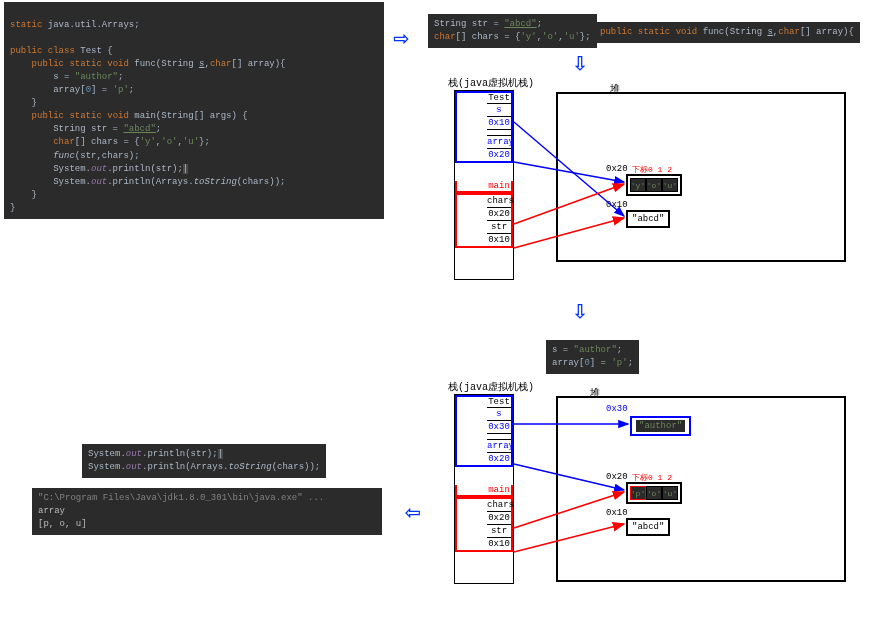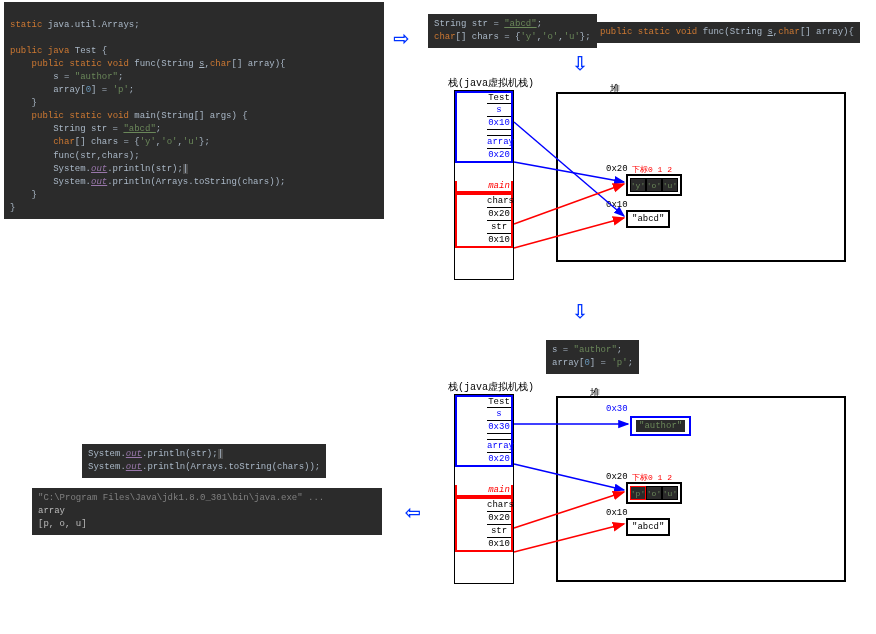--- a/index.html
+++ b/index.html
@@ -24,22 +24,22 @@
   }
   .kw-import { color: #cc7832; }
   .kw-public { color: #cc7832; }
   .kw-class  { color: #cc7832; }
   .kw-static { color: #cc7832; }
   .kw-void   { color: #cc7832; }
   .str       { color: #6a8759; text-decoration: underline; }
   .str-plain { color: #6a8759; }
   .chr       { color: #6a8759; }
   .num       { color: #6897bb; }
-  .method-i  { color:#a9b7c6; }
-  .field-i   { font-style: italic; color:#9876aa;text-decoration:underline; }
+  .method-i  { font-style: italic; color:#a9b7c6; }
+  .field-i   { font-style: italic; color:#9876aa; }
   .under     { text-decoration: underline; }
 
   .console {
     background: #2b2b2b;
     color: #bbbbbb;
     padding: 4px 6px;
     line-height: 1.45;
     white-space: pre;
     position: absolute;
     font-size: 9px;
@@ -69,21 +69,21 @@
     border: 2px solid;
     margin: 0;
     text-align: center;
     font-size: 9px;
     padding-left: 30px;
   }
   .sf .name { color: #000; }
   .sf .cell { border-top: 1px solid #000; padding:1px 0; }
   .blue-f { border-color: #0000ff; color:#0000ff; }
   .red-f  { border-color: #ff0000; color:#000; }
-  .red-f .hdr { color:#ff0000;font-style:italic; }
+  .red-f .hdr { color:#ff0000; }
 
   .heap-box {
     position: absolute;
     border: 2px solid #000;
   }
   .heap-item {
     position: absolute;
     border: 2px solid #000;
     background: #fff;
     font-size: 9px;
@@ -104,21 +104,21 @@
   .idx  { position:absolute; font-size:8px; color:#ff0000; }
 
   svg.overlay { position:absolute; top:0; left:0; pointer-events:none; }
 </style>
 </head>
 <body>
 
 <div class="code-block" style="left:4px; top:2px; width:380px;">
 <span class="kw-import">static</span> java.util.Arrays;
 
-<span class="kw-public">public</span> <span class="kw-class">java</span> Test {
+<span class="kw-public">public</span> <span class="kw-class">class</span> Test {
     <span class="kw-public">public</span> <span class="kw-static">static</span> <span class="kw-void">void</span> func(String <span class="under">s</span>,<span class="kw-public">char</span>[] array){
         s = <span class="str-plain">"author"</span>;
         array[<span class="num">0</span>] = <span class="chr">'p'</span>;
     }
     <span class="kw-public">public</span> <span class="kw-static">static</span> <span class="kw-void">void</span> main(String[] args) {
         String str = <span class="str">"abcd"</span>;
         <span class="kw-public">char</span>[] chars = {<span class="chr">'y'</span>,<span class="chr">'o'</span>,<span class="chr">'u'</span>};
         <span class="method-i">func</span>(str,chars);
         System.<span class="field-i">out</span>.println(str);<span style="background:#4b4b4b;">|</span>
         System.<span class="field-i">out</span>.println(Arrays.<span class="method-i">toString</span>(chars));

